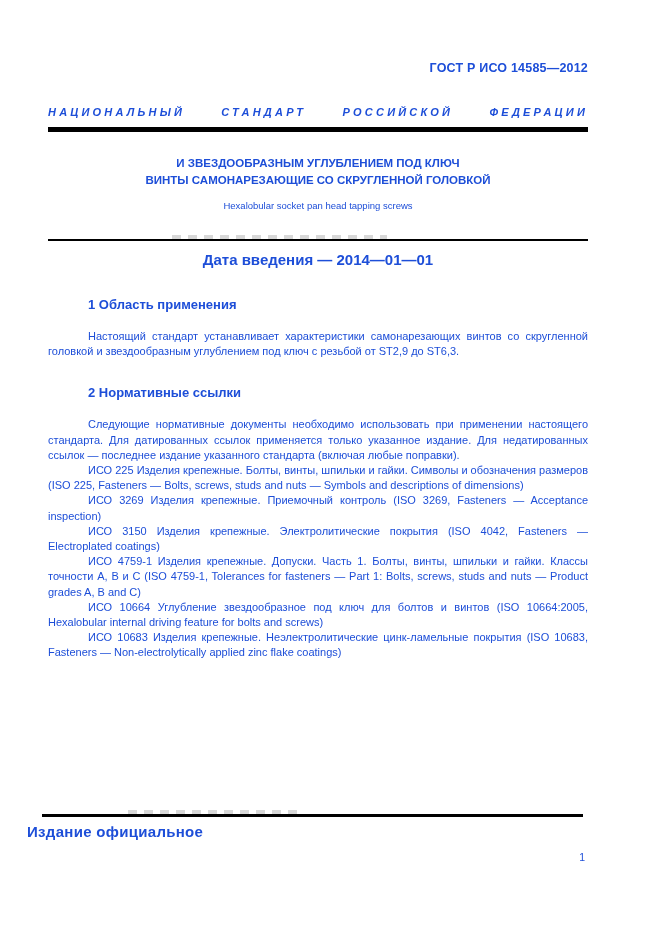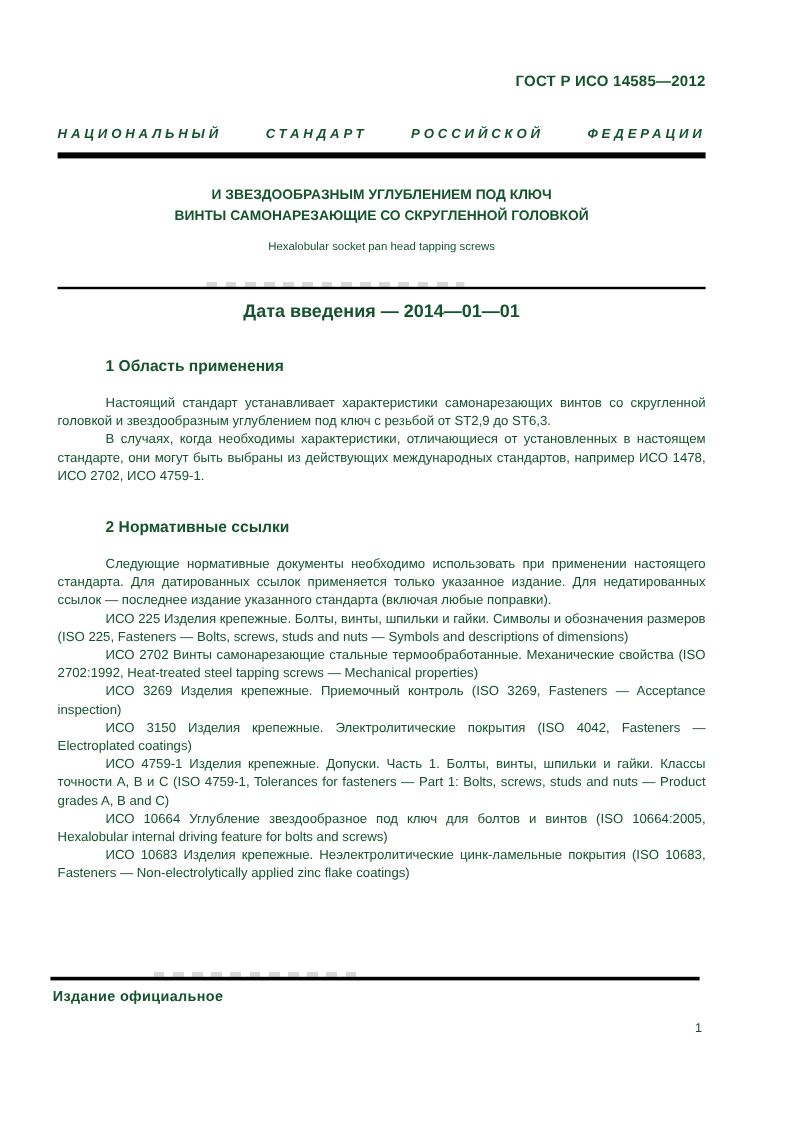--- a/index.html
+++ b/index.html
@@ -1,21 +1,21 @@
 <!DOCTYPE html>
 <html><head>
 <meta charset="utf-8">
 <style>
   html, body { margin: 0; padding: 0; background: #ffffff; }
   .page {
     position: relative;
     width: 661px;
     height: 936px;
     background: #ffffff;
-    color: #14532d;
+    color: #1d4ed8;
     font-family: "Liberation Sans", sans-serif;
     overflow: hidden;
   }
   .doc-code {
     position: absolute;
     top: 61px;
     left: 48px;
     width: 540px;
     text-align: right;
     font-size: 12.5px;
@@ -101,22 +101,22 @@
     position: absolute;
     top: 814px;
     left: 42px;
     width: 541px;
     height: 2.5px;
     background: #000000;
   }
   .official-note {
     position: absolute;
     top: 823px;
-    left: 44px;
-    font-size: 12px;
+    left: 27px;
+    font-size: 15px;
     font-weight: bold;
     letter-spacing: 0.3px;
   }
   .page-number {
     position: absolute;
     top: 851px;
     left: 48px;
     width: 537px;
     text-align: right;
     font-size: 10.5px;
@@ -155,26 +155,24 @@
   <div class="doc-subtitle">Hexalobular socket pan head tapping screws</div>
 
   <div class="scan-artifact artifact-1"></div>
   <div class="rule-thin"></div>
 
   <div class="effective-date">Дата введения — 2014—01—01</div>
 
   <div class="main">
     <h2 class="sec-heading">1  Область применения</h2>
     <p>Настоящий стандарт устанавливает характеристики самонарезающих винтов со скругленной головкой и звездообразным углублением под ключ с резьбой от ST2,9 до ST6,3.</p>
-    <p>В случаях, когда необходимы характеристики, отличающиеся от установленных в настоящем стандарте, они могут быть выбраны из действующих международных стандартов, например ИСО 1478, ИСО 2702, ИСО 4759-1.</p>
 
     <h2 class="sec-heading second">2  Нормативные ссылки</h2>
     <p>Следующие нормативные документы необходимо использовать при применении настоящего стандарта. Для датированных ссылок применяется только указанное издание. Для недатированных ссылок — последнее издание указанного стандарта (включая любые поправки).</p>
     <p>ИСО 225  Изделия крепежные. Болты, винты, шпильки и гайки. Символы и обозначения размеров (ISO 225, Fasteners — Bolts, screws, studs and nuts — Symbols and descriptions of dimensions)</p>
-    <p>ИСО 2702  Винты самонарезающие стальные термообработанные. Механические свойства (ISO 2702:1992, Heat-treated steel tapping screws — Mechanical properties)</p>
     <p>ИСО 3269  Изделия крепежные. Приемочный контроль (ISO 3269, Fasteners — Acceptance inspection)</p>
     <p>ИСО 3150  Изделия крепежные. Электролитические покрытия (ISO 4042, Fasteners — Electroplated coatings)</p>
     <p>ИСО 4759-1  Изделия крепежные. Допуски. Часть 1. Болты, винты, шпильки и гайки. Классы точности А, В и С (ISO 4759-1, Tolerances for fasteners — Part 1: Bolts, screws, studs and nuts — Product grades A, B and C)</p>
     <p>ИСО 10664  Углубление звездообразное под ключ для болтов и винтов (ISO 10664:2005, Hexalobular internal driving feature for bolts and screws)</p>
     <p>ИСО 10683  Изделия крепежные. Неэлектролитические цинк-ламельные покрытия (ISO 10683, Fasteners — Non-electrolytically applied zinc flake coatings)</p>
   </div>
 
   <div class="scan-artifact artifact-2"></div>
   <div class="footer-rule"></div>
   <div class="official-note">Издание официальное</div>

